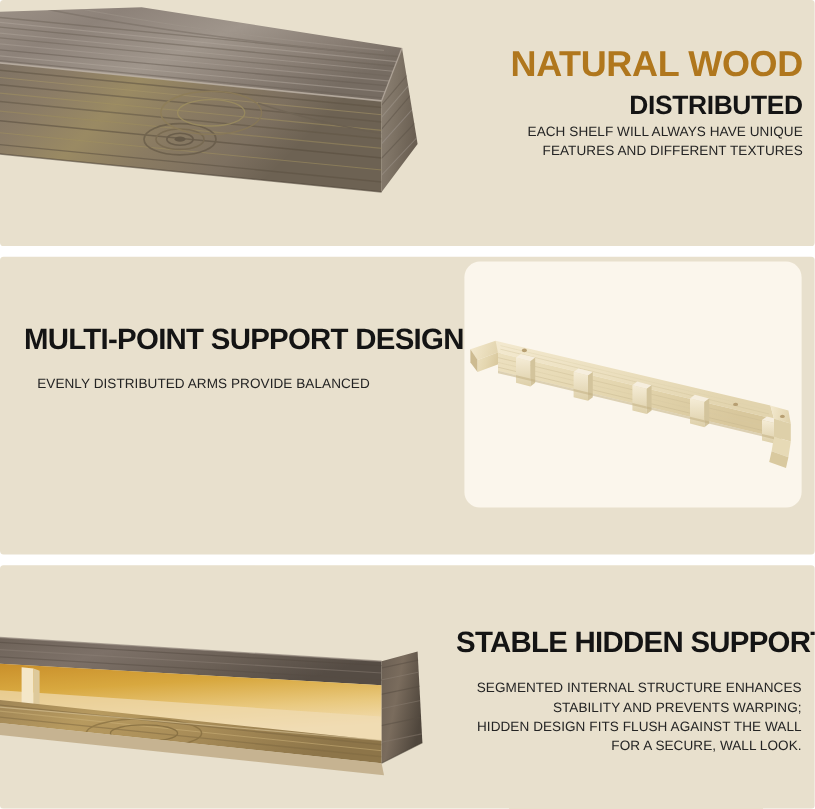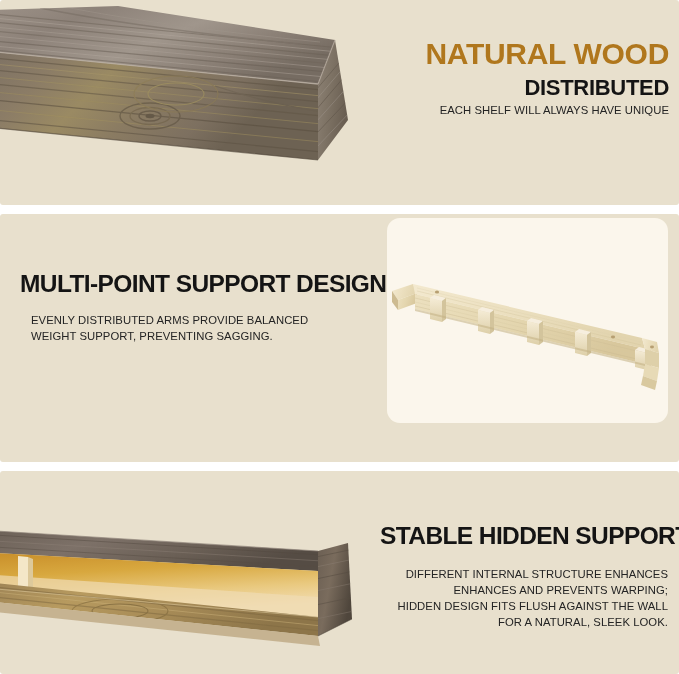--- a/index.html
+++ b/index.html
@@ -154,20 +154,21 @@
         <path d="M318,84 L335,40" stroke="#b5aa9e" stroke-width="1.2" fill="none" opacity="0.7"></path>
         <path d="M-4,128 L318,160" stroke="#4e4439" stroke-width="1.2" fill="none" opacity="0.6"></path>
       </svg>
     </div>
 
     <div class="txt-block ta-r" id="p1-text">
       <div class="head-main h-gold">NATURAL WOOD</div>
       <div class="head-main h-black">DISTRIBUTED</div>
       <div class="body-txt">
         <div>EACH SHELF WILL ALWAYS HAVE UNIQUE</div>
+        <div>FEATURES AND DIFFERENT TEXTURES</div>
       </div>
     </div>
   </div>
 
   <div class="panel" id="panel-2">
 
     <div class="inner-card">
       <div class="art" id="art-bracket">
         <svg width="281" height="205" viewBox="0 0 281 205">
           <defs>
@@ -237,21 +238,20 @@
 
           <path d="M28,91 L258,146 L258,148 L28,93 Z" fill="#c3b183" opacity="0.55"></path>
         </svg>
       </div>
     </div>
 
     <div class="txt-block ta-l" id="p2-text">
       <div class="head-big">MULTI-POINT SUPPORT DESIGN</div>
       <div class="body-txt">
         <div>EVENLY DISTRIBUTED ARMS PROVIDE BALANCED</div>
-        <div>WEIGHT SUPPORT, PREVENTING SAGGING.</div>
       </div>
     </div>
   </div>
 
   <div class="panel" id="panel-3">
 
     <div class="art" id="art-shelf">
       <svg width="392" height="220" viewBox="0 0 392 220">
         <defs>
           <linearGradient id="shelfTop" x1="0" y1="0" x2="1" y2="0.4">
@@ -331,21 +331,21 @@
 
         <path d="M-4,60 L318,80" stroke="#92867c" stroke-width="1.2" fill="none" opacity="0.7"></path>
         <path d="M-4,118 L318,146" stroke="#d9c49a" stroke-width="1" fill="none" opacity="0.6"></path>
         <path d="M318,165 L352,148" stroke="#443b32" stroke-width="1" fill="none" opacity="0.5"></path>
       </svg>
     </div>
 
     <div class="txt-block ta-r" id="p3-text">
       <div class="head-big">STABLE HIDDEN SUPPORT</div>
       <div class="body-txt">
-        <div>DIFFERENT INTERNAL STRUCTURE ENHANCES</div>
-        <div>ENHANCES AND PREVENTS WARPING;</div>
+        <div>SEGMENTED INTERNAL STRUCTURE ENHANCES</div>
+        <div>STABILITY AND PREVENTS WARPING;</div>
         <div>HIDDEN DESIGN FITS FLUSH AGAINST THE WALL</div>
-        <div>FOR A NATURAL, SLEEK LOOK.</div>
+        <div>FOR A SECURE, WALL LOOK.</div>
       </div>
     </div>
   </div>
 
 </div>
 
 </body></html>

